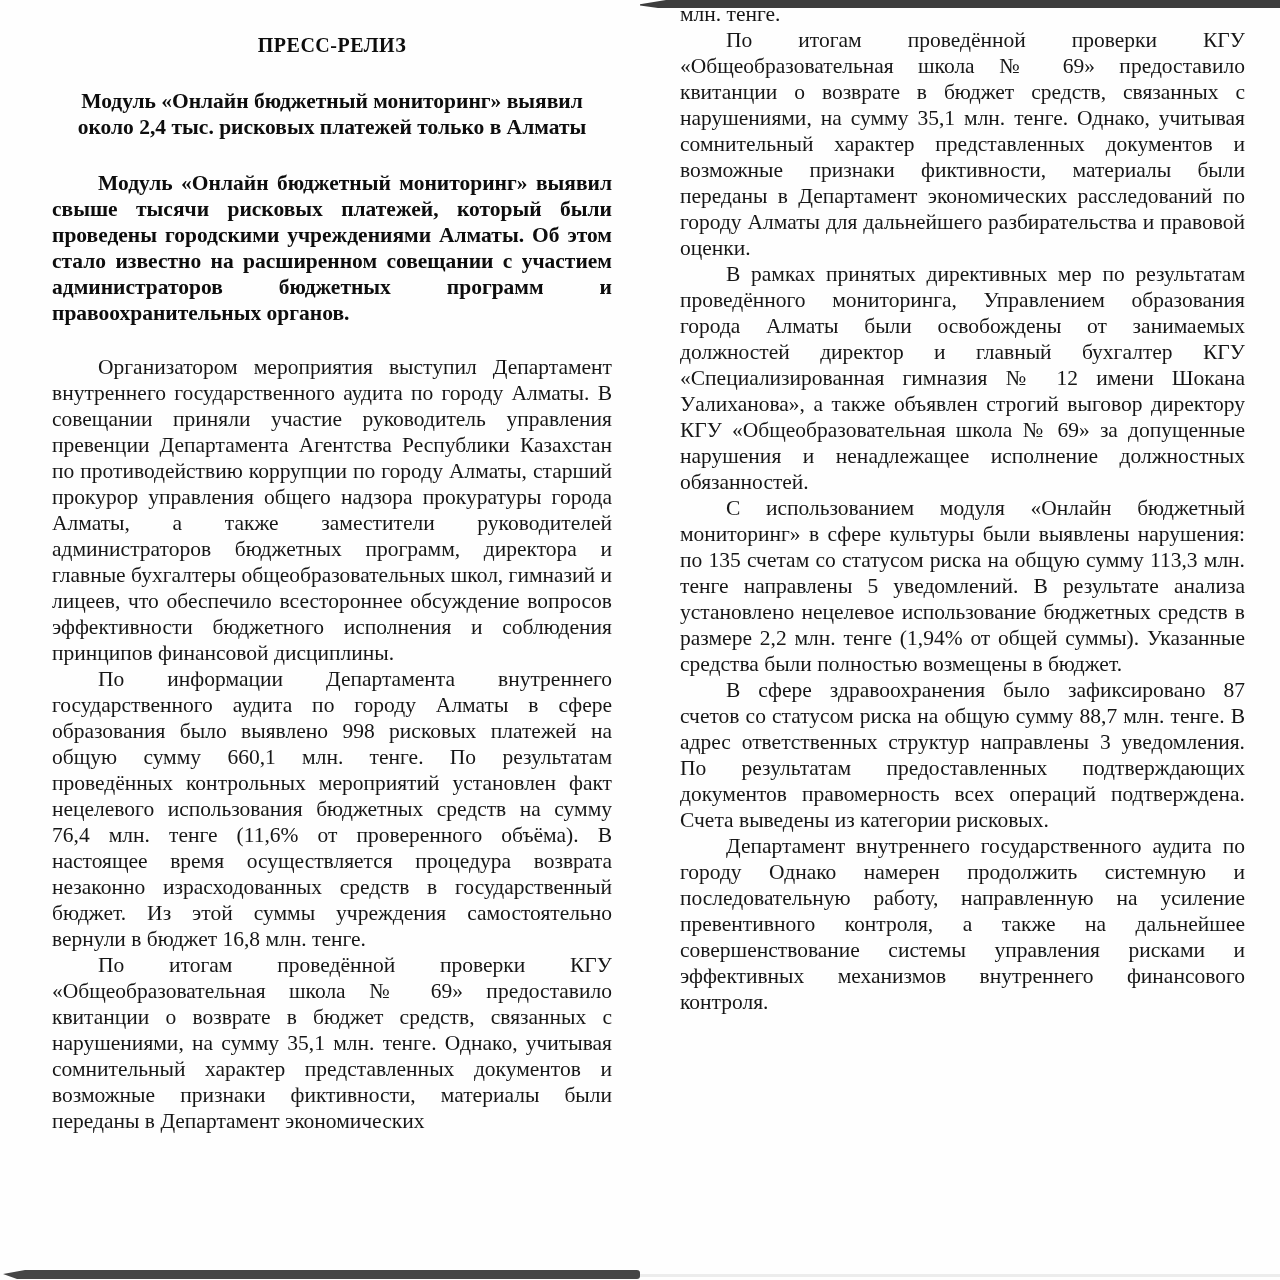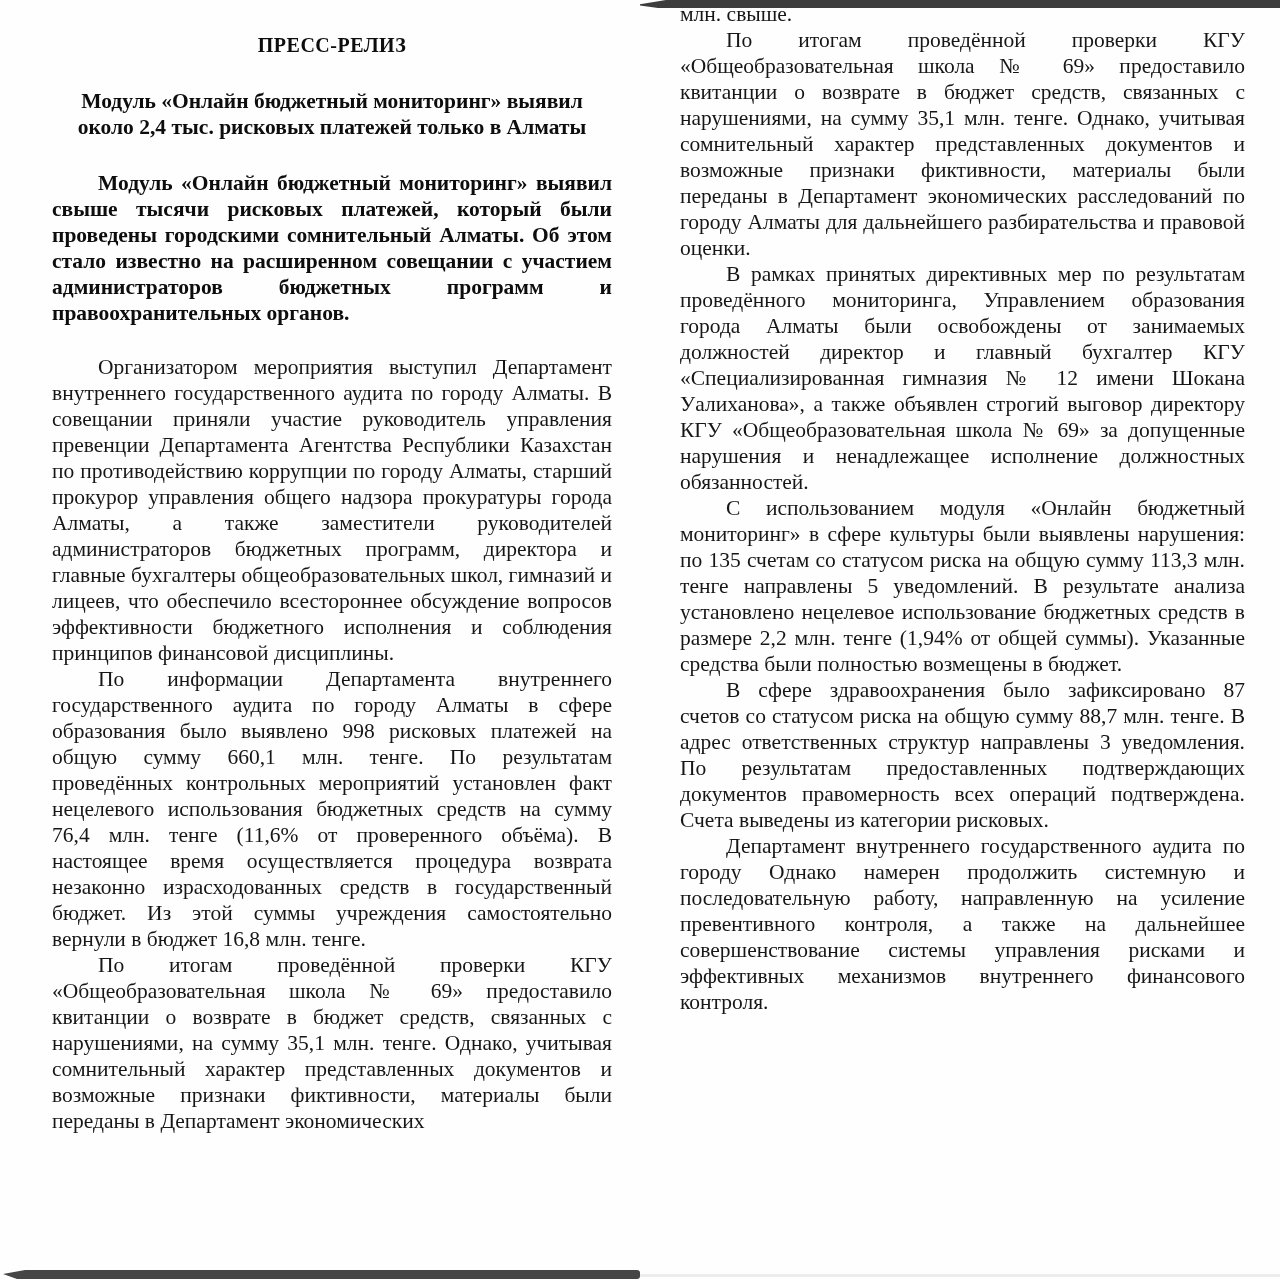--- a/index.html
+++ b/index.html
@@ -101,36 +101,36 @@
 </head>
 <body>
 
 <div class="sheet">
 
   <div class="page page-1">
     <p class="doc-title">ПРЕСС-РЕЛИЗ</p>
 
     <p class="doc-subtitle">Модуль «Онлайн бюджетный мониторинг» выявил около 2,4 тыс. рисковых платежей только в Алматы</p>
 
-    <p class="lead">Модуль «Онлайн бюджетный мониторинг» выявил свыше тысячи рисковых платежей, который были проведены городскими сомнительный Алматы. Об этом стало известно на расширенном совещании с участием администраторов бюджетных программ и правоохранительных органов.</p>
+    <p class="lead">Модуль «Онлайн бюджетный мониторинг» выявил свыше тысячи рисковых платежей, который были проведены городскими учреждениями Алматы. Об этом стало известно на расширенном совещании с участием администраторов бюджетных программ и правоохранительных органов.</p>
 
     <p class="after-lead">Организатором мероприятия выступил Департамент внутреннего государственного аудита по городу Алматы. В совещании приняли участие руководитель управления превенции Департамента Агентства Республики Казахстан по противодействию коррупции по городу Алматы, старший прокурор управления общего надзора прокуратуры города Алматы, а также заместители руководителей администраторов бюджетных программ, директора и главные бухгалтеры общеобразовательных школ, гимназий и лицеев, что обеспечило всестороннее обсуждение вопросов эффективности бюджетного исполнения и соблюдения принципов финансовой дисциплины.</p>
 
     <p>По информации Департамента внутреннего государственного аудита по городу Алматы в сфере образования было выявлено 998 рисковых платежей на общую сумму 660,1 млн. тенге. По результатам проведённых контрольных мероприятий установлен факт нецелевого использования бюджетных средств на сумму 76,4 млн. тенге (11,6% от проверенного объёма). В настоящее время осуществляется процедура возврата незаконно израсходованных средств в государственный бюджет. Из этой суммы учреждения самостоятельно вернули в бюджет 16,8 млн. тенге.</p>
 
 
     <p>По итогам проведённой проверки КГУ «Общеобразовательная школа №&nbsp;69» предоставило квитанции о возврате в бюджет средств, связанных с нарушениями, на сумму 35,1 млн. тенге. Однако, учитывая сомнительный характер представленных документов и возможные признаки фиктивности, материалы были переданы в Департамент экономических</p>
 
     <div class="edge-bottom-dark"></div>
   </div>
 
   <div class="page page-2">
     <div class="edge-top-dark"></div>
 
-    <p class="fragment-line">млн. свыше.</p>
+    <p class="fragment-line">млн. тенге.</p>
 
     <p>По итогам проведённой проверки КГУ «Общеобразовательная школа №&nbsp;69» предоставило квитанции о возврате в бюджет средств, связанных с нарушениями, на сумму 35,1 млн. тенге. Однако, учитывая сомнительный характер представленных документов и возможные признаки фиктивности, материалы были переданы в Департамент экономических расследований по городу Алматы для дальнейшего разбирательства и правовой оценки.</p>
 
     <p>В рамках принятых директивных мер по результатам проведённого мониторинга, Управлением образования города Алматы были освобождены от занимаемых должностей директор и главный бухгалтер КГУ «Специализированная гимназия №&nbsp;12 имени Шокана Уалиханова», а также объявлен строгий выговор директору КГУ «Общеобразовательная школа №&nbsp;69» за допущенные нарушения и ненадлежащее исполнение должностных обязанностей.</p>
 
     <p>С использованием модуля «Онлайн бюджетный мониторинг» в сфере культуры были выявлены нарушения: по 135 счетам со статусом риска на общую сумму 113,3 млн. тенге направлены 5 уведомлений. В результате анализа установлено нецелевое использование бюджетных средств в размере 2,2 млн. тенге (1,94% от общей суммы). Указанные средства были полностью возмещены в бюджет.</p>
 
     <p>В сфере здравоохранения было зафиксировано 87 счетов со статусом риска на общую сумму 88,7 млн. тенге. В адрес ответственных структур направлены 3 уведомления. По результатам предоставленных подтверждающих документов правомерность всех операций подтверждена. Счета выведены из категории рисковых.</p>
 
 

